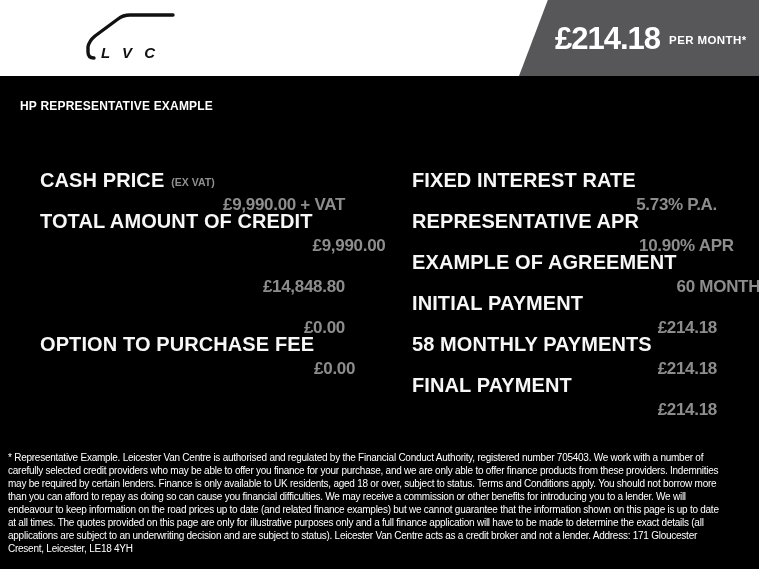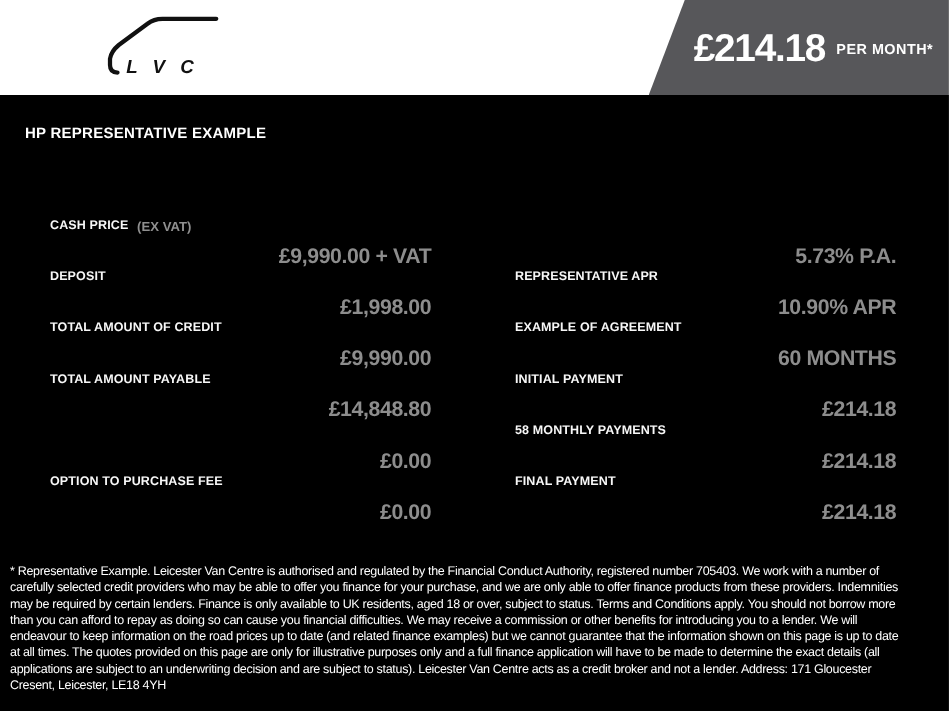--- a/index.html
+++ b/index.html
@@ -52,21 +52,21 @@
     position:absolute; left:40px; top:160px;
     width:677px;
     display:flex; column-gap:67px;
   }
   .fin-col { width:305px; display:flex; flex-direction:column; }
   .fin-row {
     height:41px;
     display:flex; align-items:center;
   }
   .fin-label {
-    color:#f7f7f7; font-size:10px; font-weight:bold;
+    color:#f7f7f7; font-size:20px; font-weight:bold;
     letter-spacing:0.1px; white-space:nowrap;
   }
   .fin-sublabel {
     color:#8f8f8f; font-size:10.5px; font-weight:bold;
     margin-left:7px; margin-top:3px; white-space:nowrap;text-align:right;
   }
   .fin-value {
     margin-left:auto;
     color:#8d8d8d; font-size:17px; font-weight:bold;
     letter-spacing:-0.3px; white-space:nowrap;margin-top:48px;
@@ -103,42 +103,38 @@
 
   <div class="finance-table">
 
     <div class="fin-col">
       <div class="fin-row">
         <span class="fin-label">CASH PRICE</span>
         <span class="fin-sublabel">(EX VAT)</span>
         <span class="fin-value">£9,990.00 + VAT</span>
       </div>
       <div class="fin-row">
-        <span class="fin-label">DEPOSIT</span>
-        <span class="fin-value">£1,998.00</span>
-      </div>
-      <div class="fin-row">
         <span class="fin-label">TOTAL AMOUNT OF CREDIT</span>
         <span class="fin-value">£9,990.00</span>
       </div>
       <div class="fin-row">
-        <span class="fin-label">TOTAL AMOUNT PAYABLE</span>
         <span class="fin-value">£14,848.80</span>
       </div>
       <div class="fin-row">
         <span class="fin-value">£0.00</span>
       </div>
       <div class="fin-row">
         <span class="fin-label">OPTION TO PURCHASE FEE</span>
         <span class="fin-value">£0.00</span>
       </div>
     </div>
 
     <div class="fin-col">
       <div class="fin-row">
+        <span class="fin-label">FIXED INTEREST RATE</span>
         <span class="fin-value">5.73% P.A.</span>
       </div>
       <div class="fin-row">
         <span class="fin-label">REPRESENTATIVE APR</span>
         <span class="fin-value">10.90% APR</span>
       </div>
       <div class="fin-row">
         <span class="fin-label">EXAMPLE OF AGREEMENT</span>
         <span class="fin-value">60 MONTHS</span>
       </div>

